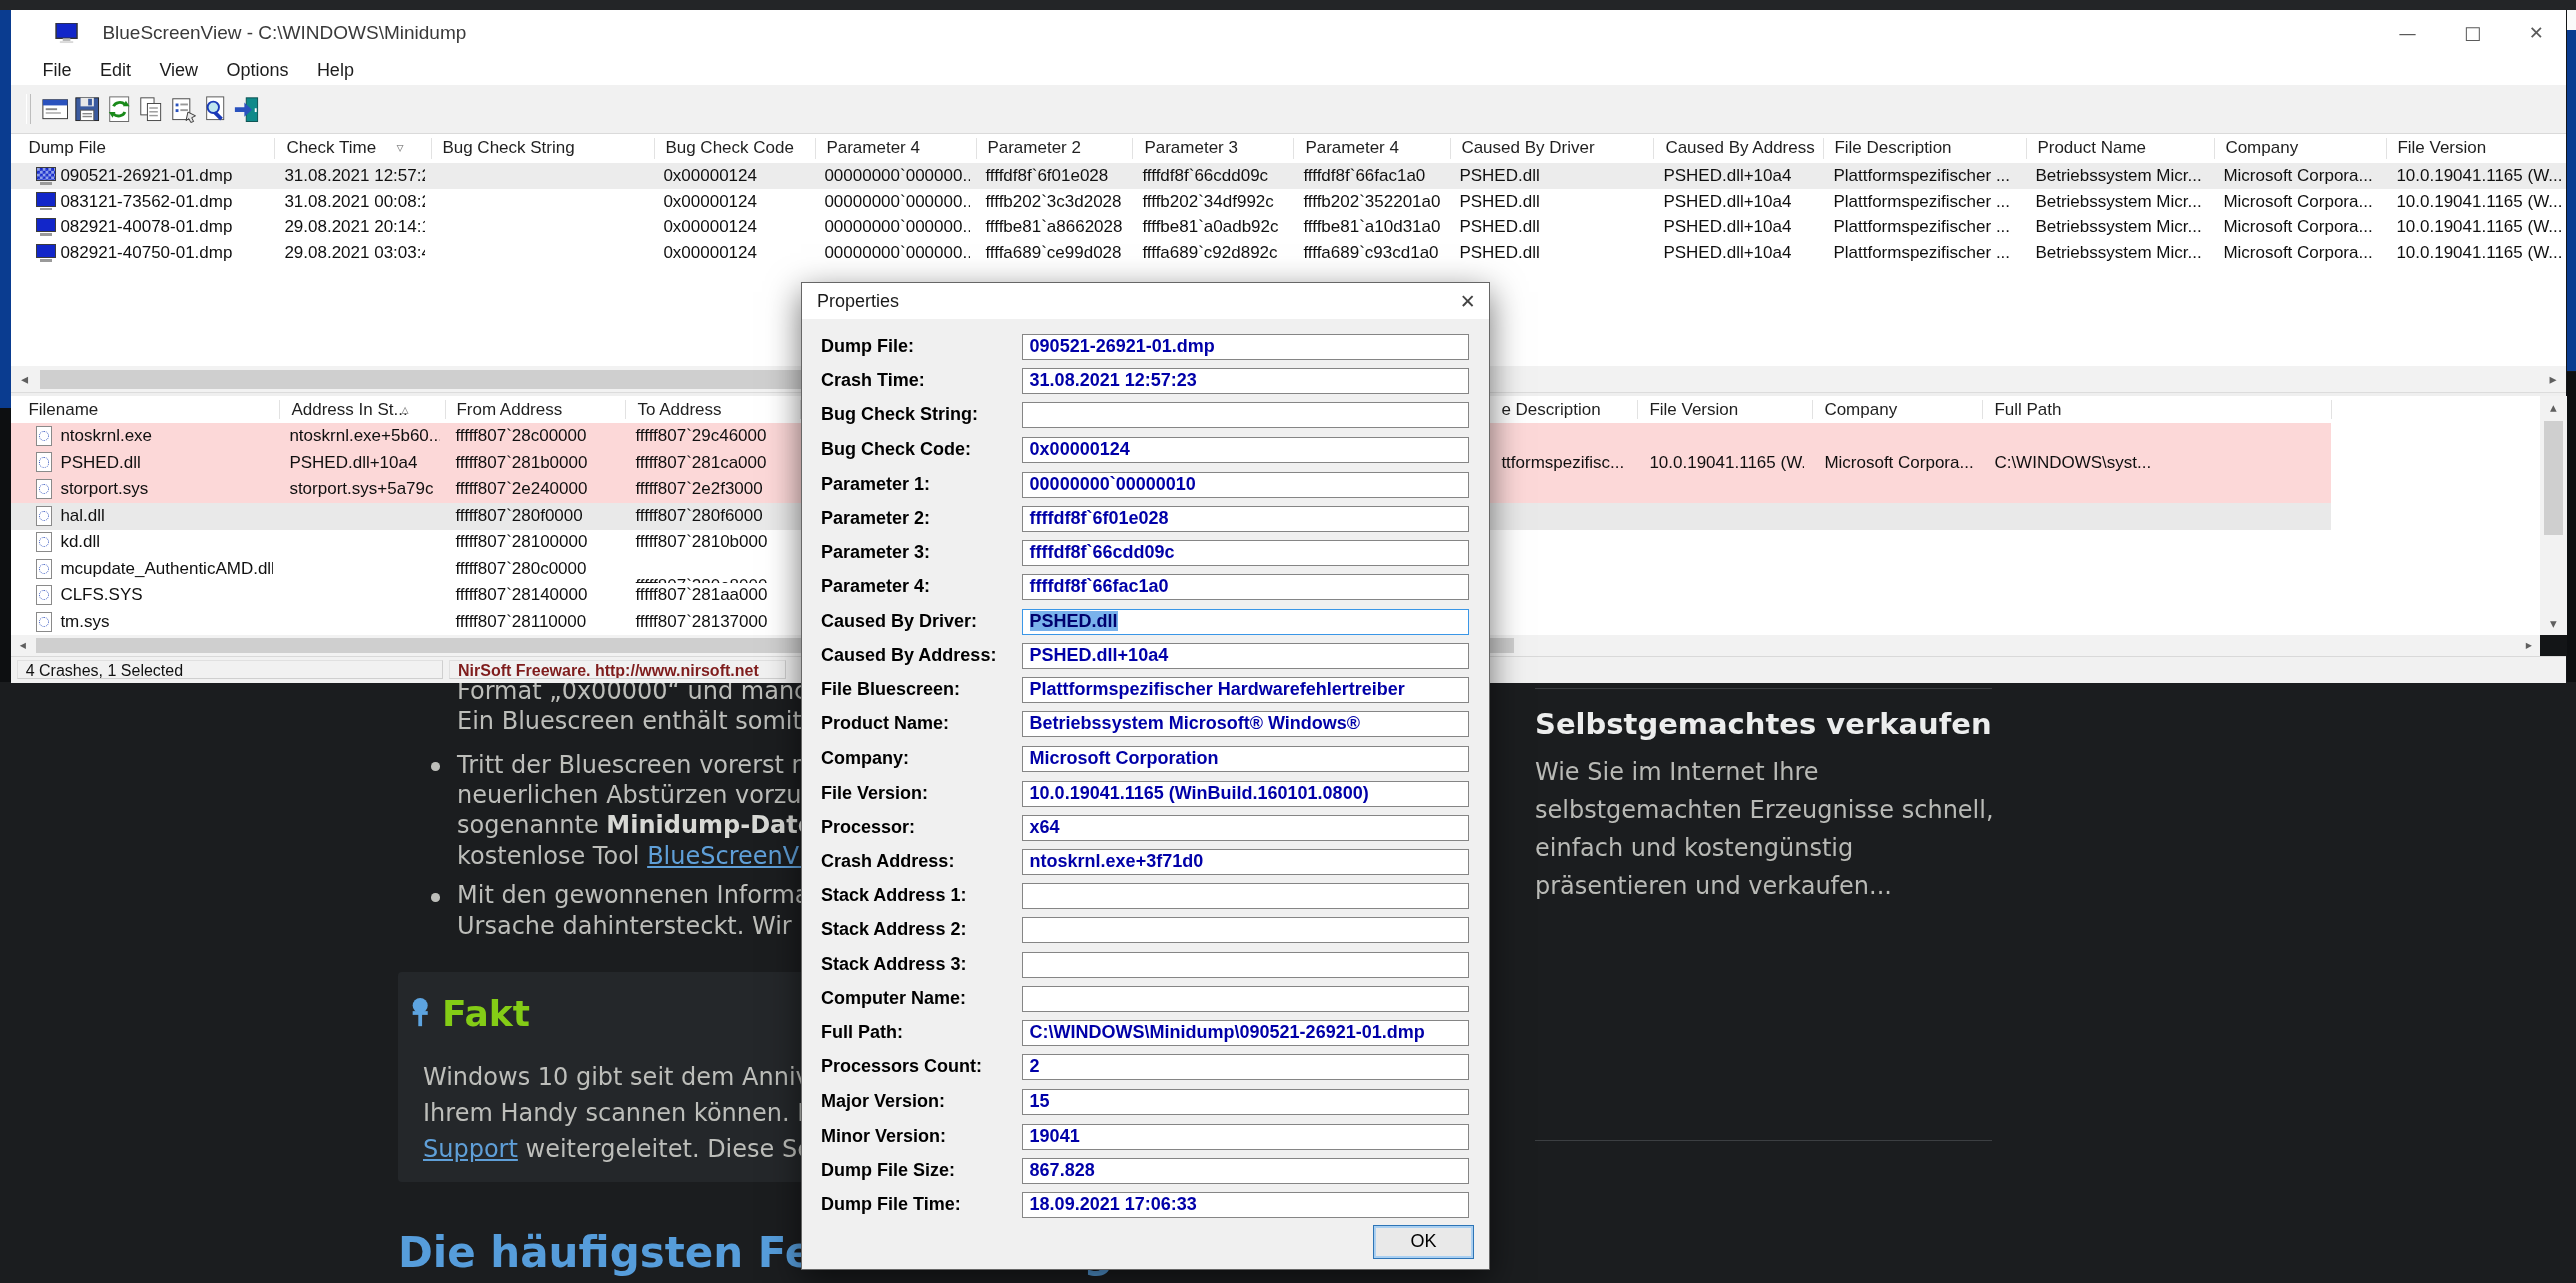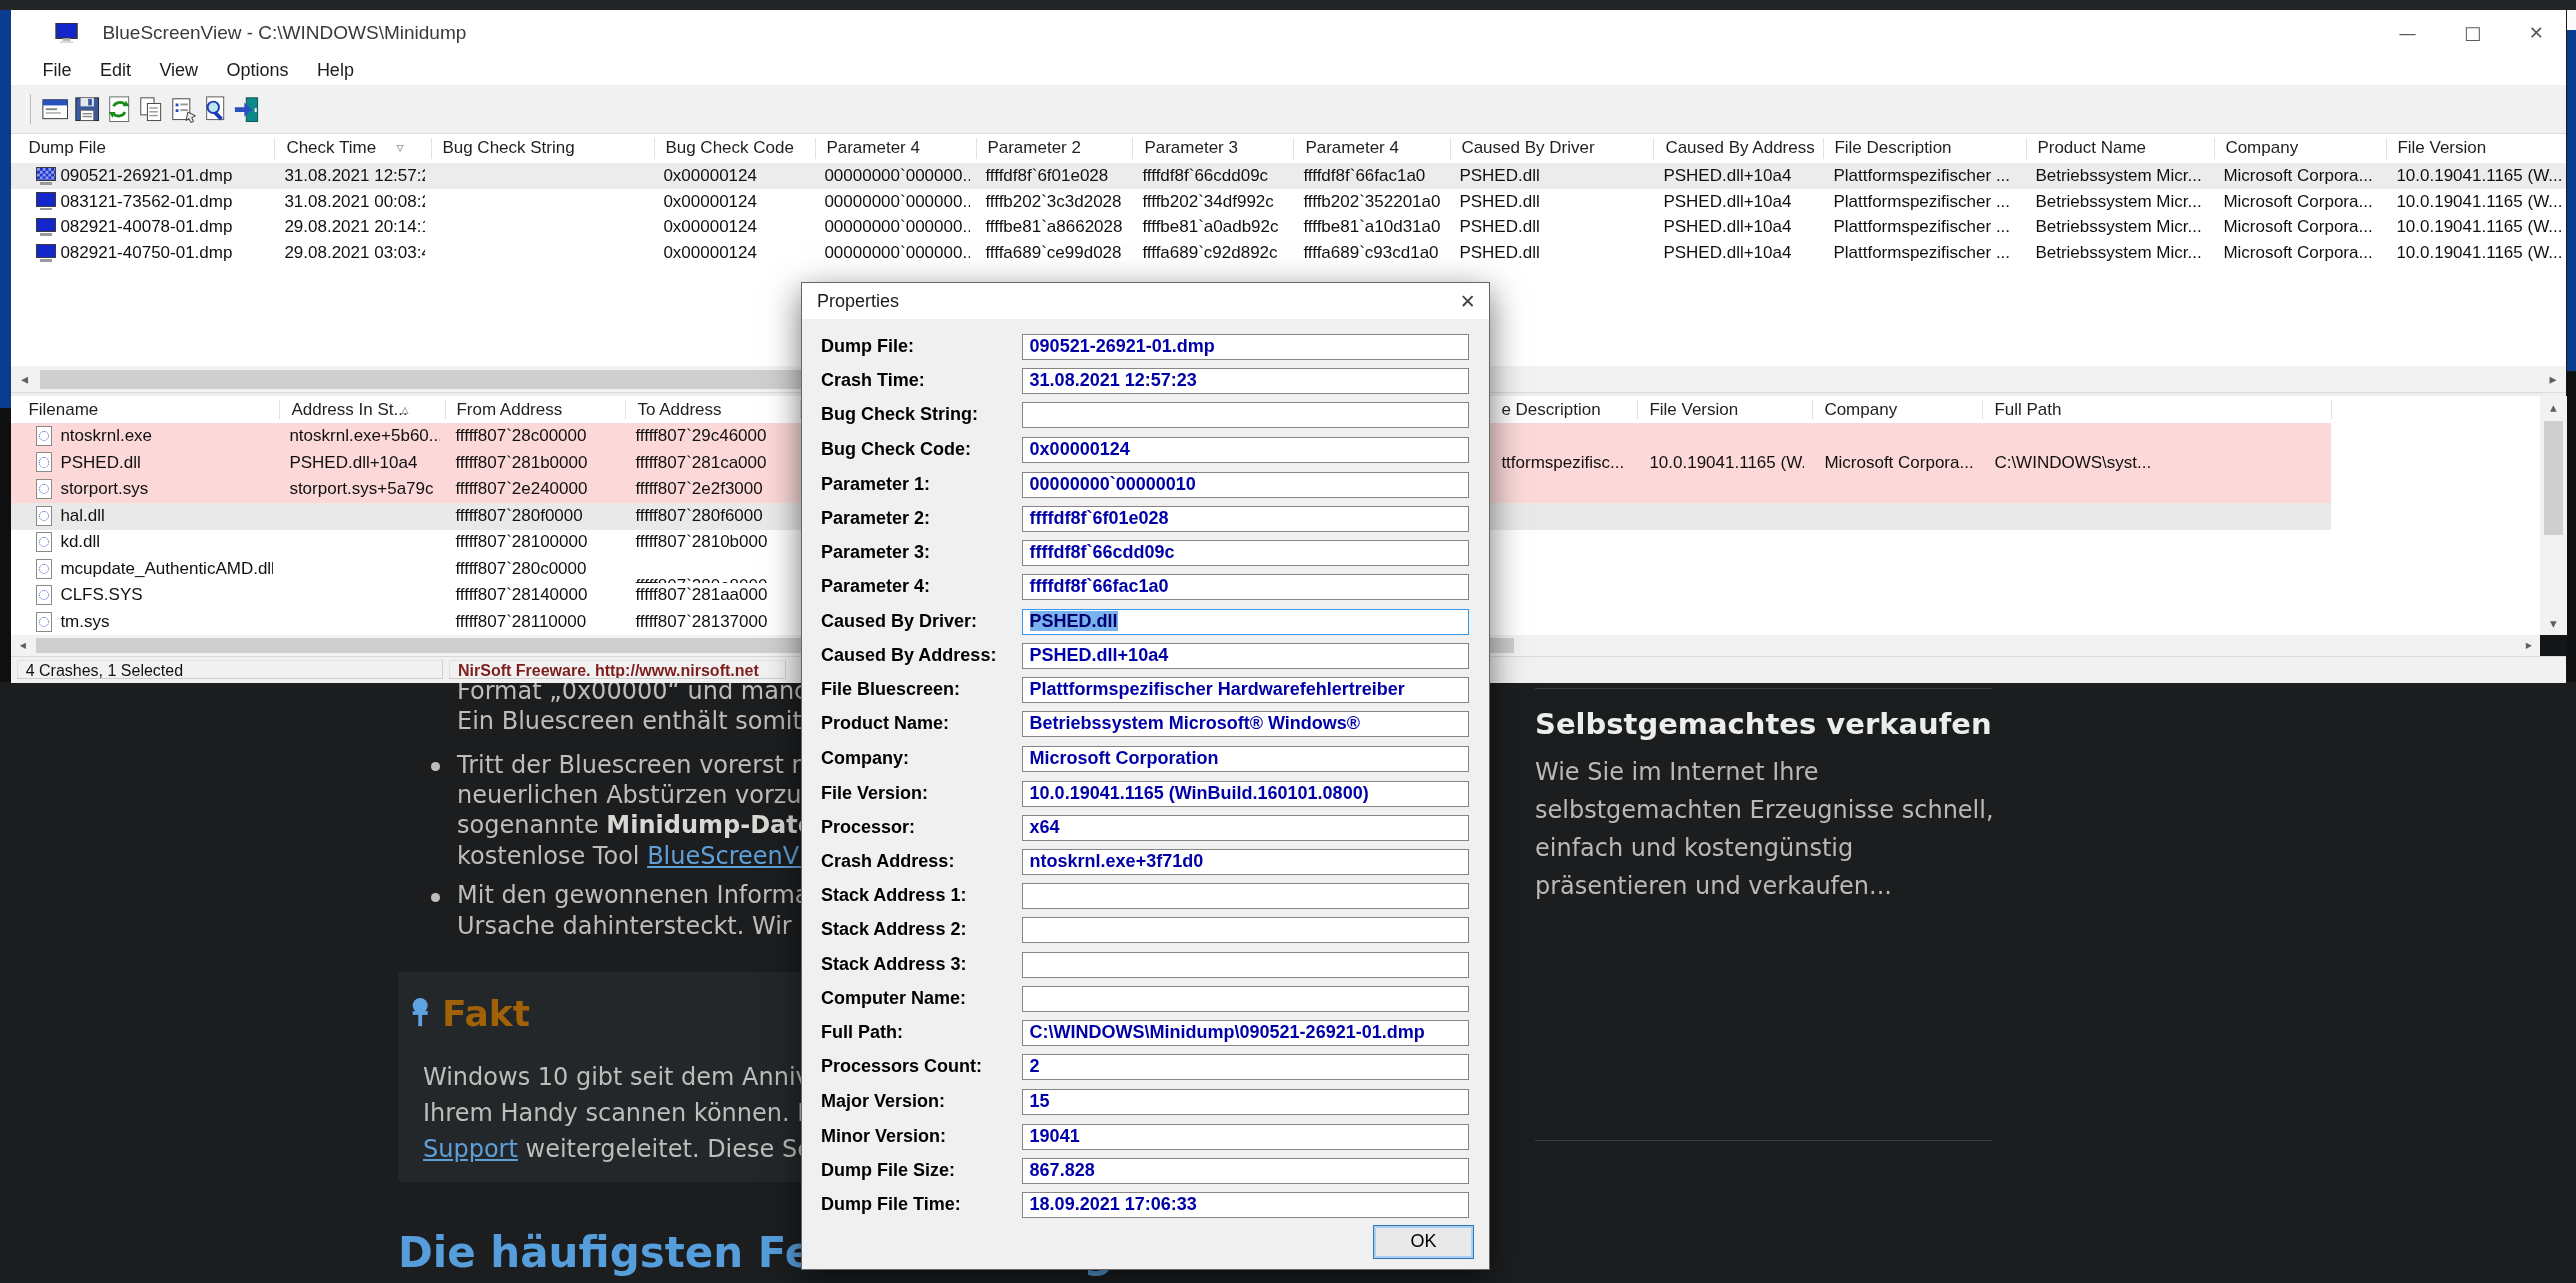--- a/index.html
+++ b/index.html
@@ -6,21 +6,21 @@
   .screen{position:relative;width:2576px;height:1283px;overflow:hidden;
           font-family:"Liberation Sans",sans-serif;-webkit-font-smoothing:antialiased;}
   .abs{position:absolute;}
   
   #web{position:absolute;left:0;top:681px;width:2576px;height:602px;background:#1b1d1f;z-index:1;}
   .webtext{position:absolute;font-family:"DejaVu Sans",sans-serif;font-size:24px;color:#bdbeba;white-space:nowrap;}
   .webtext b{color:#d8d9d5;}
   .weblink{color:#5f9fd8;text-decoration:underline;}
   .bullet-dot{position:absolute;width:8.5px;height:8.5px;border-radius:50%;background:#bdbeba;}
   #fakt-box{position:absolute;left:398px;top:972px;width:1061px;height:210px;background:#24272a;border-radius:3.8px;}
-  #fakt-title{position:absolute;left:442px;top:993px;font-family:"DejaVu Sans",sans-serif;font-size:36px;font-weight:bold;color:#a16207;}
+  #fakt-title{position:absolute;left:442px;top:993px;font-family:"DejaVu Sans",sans-serif;font-size:36px;font-weight:bold;color:#84cc16;}
   #fakt-pin{position:absolute;left:406px;top:997px;}
   #bottom-heading{position:absolute;left:398px;top:1228px;font-family:"DejaVu Sans",sans-serif;font-size:42px;font-weight:bold;color:#569ddb;white-space:nowrap;}
   #sb-hr1{position:absolute;left:1535px;top:688px;width:457px;height:0.9px;background:#3c3f42;}
   #sb-hr2{position:absolute;left:1535px;top:1140px;width:457px;height:0.9px;background:#3c3f42;}
   #sb-title{position:absolute;left:1535px;top:707px;font-family:"DejaVu Sans",sans-serif;font-size:29px;font-weight:bold;color:#eceded;white-space:nowrap;}
   .sb-line{position:absolute;left:1535px;font-family:"DejaVu Sans",sans-serif;font-size:24px;color:#b9bab6;white-space:nowrap;}
   
   .strip{position:absolute;z-index:2;}
   
   .winpart{position:absolute;z-index:3;}

